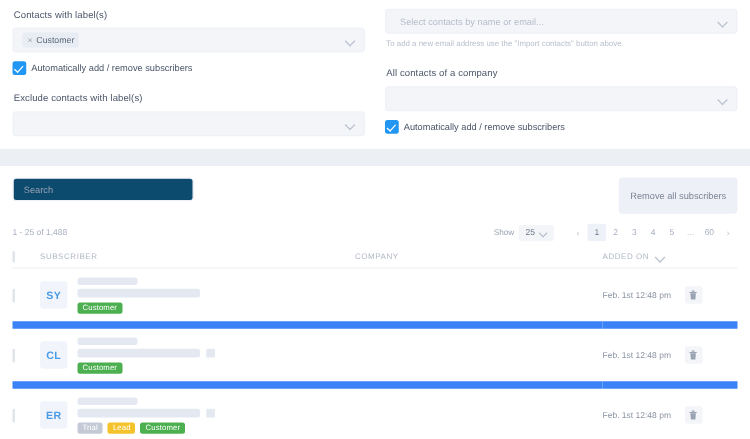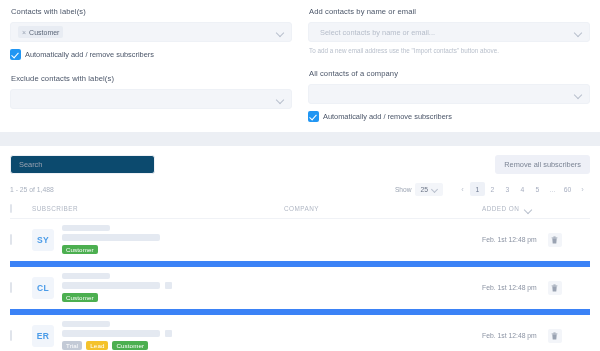--- a/index.html
+++ b/index.html
@@ -71,21 +71,21 @@
 
   
   .panel{background:#fff;padding:0 10px;}
   .toolbar{display:flex;align-items:flex-start;padding-top:9px;}
   .search{
     width:145px;height:19px;background:#0c4a6e;border:1px solid #eef1f6;
     border-radius:3px;display:flex;align-items:center;padding:0 8px;
     box-sizing:border-box;font-size:7.4px;color:#9aa3b2;
   }
   .remove-btn{
-    margin-left:auto;height:19px;background:#eef0f7;border-radius:3px;
+    margin-left:auto;height:29px;background:#eef0f7;border-radius:3px;
     display:flex;align-items:center;padding:0 9px;
     font-size:7.4px;color:#7b8494;
   }
 
   .subbar{display:flex;align-items:center;margin-top:9px;height:12px;}
   .count{font-size:6.8px;color:#a9b1bf;filter:blur(.2px);}
   .pager{margin-left:auto;display:flex;align-items:center;gap:0;}
   .show-lbl{font-size:6.6px;color:#9aa3b2;margin-right:4px;}
   .show-sel{
     display:flex;align-items:center;gap:4px;background:#f3f5f9;
@@ -185,21 +185,20 @@
       <div class="field-label">Exclude contacts with label(s)</div>
 
       <div class="select">
         <span class="ph"></span>
         <span class="caret"></span>
       </div>
     </div>
 
     <div class="col right">
 
-      <div class="field-label">Add contacts by name or email</div>
 
       <div class="select">
         <span class="ph">Select contacts by name or email...</span>
         <span class="caret"></span>
       </div>
 
       <div class="hint">To add a new email address use the "Import contacts" button above.</div>
 
       <div class="gap"></div>
 

